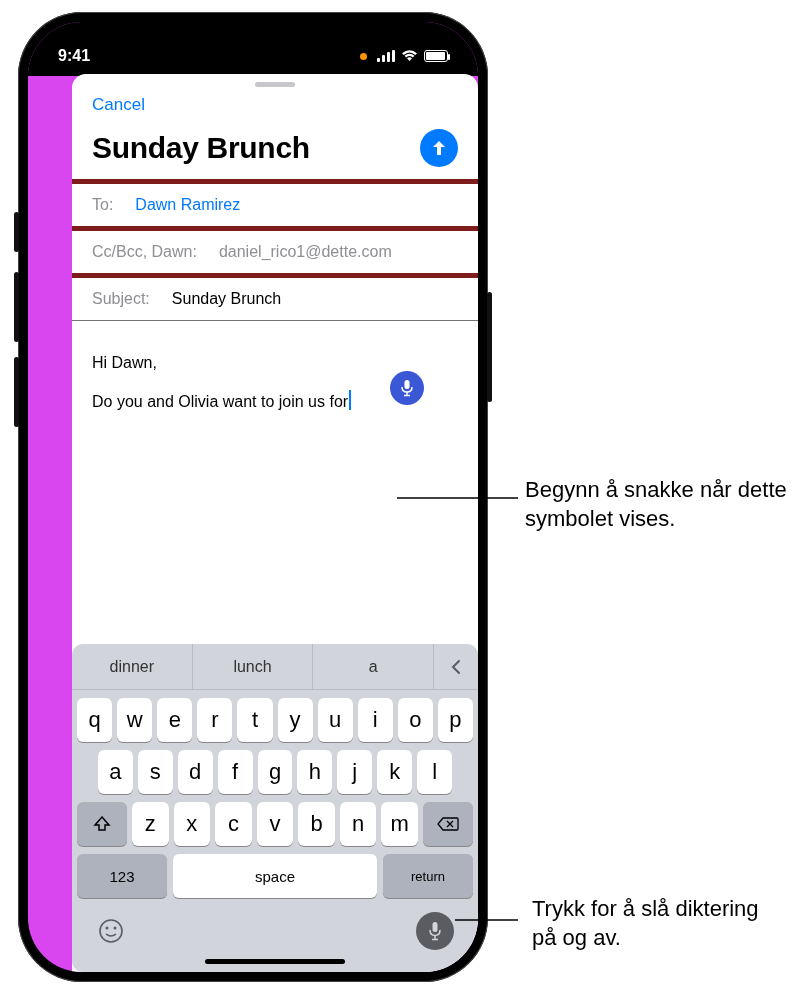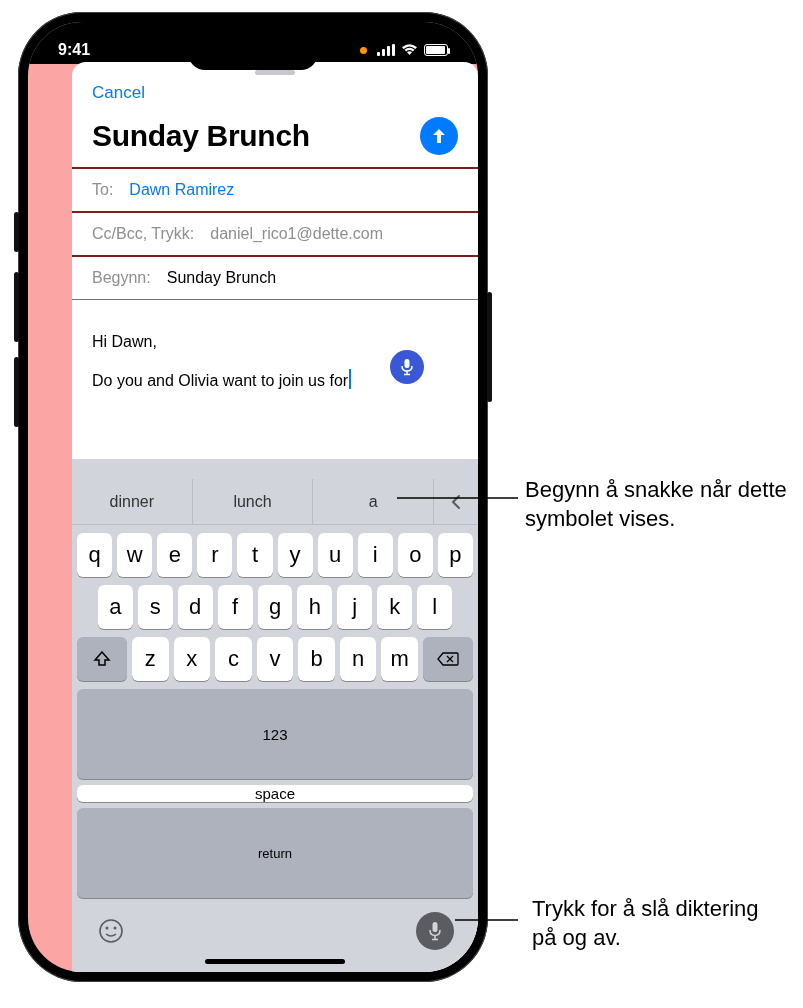--- a/index.html
+++ b/index.html
@@ -21,21 +21,21 @@
     padding: 10px;
     box-shadow: 0 0 0 1px #444 inset;
   }
   .side-btn { position: absolute; background: #111; border-radius: 3px; }
   .side-btn.right { right: -4px; top: 280px; width: 5px; height: 110px; }
   .side-btn.left1 { left: -4px; top: 200px; width: 5px; height: 40px; }
   .side-btn.left2 { left: -4px; top: 260px; width: 5px; height: 70px; }
   .side-btn.left3 { left: -4px; top: 345px; width: 5px; height: 70px; }
   .screen {
     width: 100%; height: 100%;
-    background: #fca5a5;
+    background: #d946ef;
     border-radius: 54px;
     overflow: hidden;
     position: relative;
     display: flex;
     flex-direction: column;
   }
   .island {
     position: absolute;
     top: 14px; left: 50%;
     transform: translateX(-50%);
@@ -80,23 +80,23 @@
     display: flex; align-items: center; justify-content: space-between;
     padding: 14px 20px 12px;
   }
   .title-row h1 { font-size: 30px; font-weight: 700; letter-spacing: -0.3px; }
   .send-btn {
     width: 38px; height: 38px; border-radius: 50%;
     background: #007aff; display: flex; align-items: center; justify-content: center;
   }
   .field-row {
     padding: 12px 20px;
-    border-top: 2px solid #7f1d1d;
+    border-top: 5px solid #7f1d1d;
     font-size: 16px;
-    display: flex; gap: 16px;
+    display: flex; gap: 22px;
     color: #000;
   }
   .field-row.small { color: #8e8e93; }
   .field-row .label { color: #8e8e93; }
   .field-row .recipient { color: #007aff; }
   .field-row .value { color: #8e8e93; }
   .field-row.subject .subval { color: #000; }
   .body-area {
     border-top: 1px solid #737373;
     padding: 30px 20px;
@@ -114,22 +114,23 @@
   .dictation-bubble {
     position: absolute;
     top: 50px; left: 318px;
     width: 34px; height: 34px; border-radius: 50%;
     background: #3a57d6;
     display: flex; align-items: center; justify-content: center;
   }
   
   .keyboard {
     background: #d1d4da;
-    padding-top: 20px;
+    padding-top: 0;
     flex-shrink: 0;
+    border-radius: 11px;
   }
   .suggest {
     display: flex; height: 46px; align-items: stretch;
     color: #111; font-size: 16px;
     border-bottom: 1px solid #b8bcc3;
   }
   .suggest .sug {
     flex: 1; display: flex; align-items: center; justify-content: center;
     border-right: 1px solid #b8bcc3; color:#333;
   }
@@ -142,21 +143,21 @@
   .key {
     background:#fff; border-radius:6px;
     box-shadow: 0 1px 0 #888;
     height:44px; flex:1;
     display:flex; align-items:center; justify-content:center;
     font-size:22px; color:#000;
   }
   .krow.row2 { padding-left: 26px; padding-right: 26px; }
   .key.fn { background:#adb2bc; font-size:15px; }
   .key.shift, .key.del { flex: 0 0 50px; }
-  .krow.row4 { gap:6px; padding:8px 5px;flex-direction:column; }
+  .krow.row4 { gap:6px; padding:8px 5px; }
   .key.num { flex:0 0 90px; background:#adb2bc; font-size:15px; }
   .key.space { flex:1; font-size:15px; }
   .key.return { flex:0 0 90px; background:#adb2bc; font-size:13px; }
   .bottom-bar {
     display:flex; justify-content:space-between; align-items:center;
     padding: 6px 24px 22px;
   }
   .round-small {
     width:30px; height:30px; display:flex; align-items:center; justify-content:center;
     color:#5a5c61; font-size:22px;
@@ -236,26 +237,26 @@
           </svg>
         </div>
       </div>
 
       <div class="field-row">
         <span class="label">To:</span>
         <span class="recipient">Dawn Ramirez</span>
       </div>
 
       <div class="field-row small">
-        <span>Cc/Bcc, Trykk:</span>
+        <span>Cc/Bcc, Dawn:</span>
         <span class="value">daniel_rico1@dette.com</span>
       </div>
 
       <div class="field-row subject">
-        <span class="label">Begynn:</span>
+        <span class="label">Subject:</span>
         <span class="subval">Sunday Brunch</span>
       </div>
 
       <div class="body-area">
         <p>Hi Dawn,</p>
         <p><span>Do you and Olivia want to join us for</span><span class="cursor"></span></p>
         <div class="dictation-bubble">
           <svg width="14" height="18" viewBox="0 0 14 18">
             <rect x="4.5" y="1" width="5" height="9" rx="2.5" fill="#fff"></rect>
             <path d="M2 8 Q2 13 7 13 Q12 13 12 8" stroke="#fff" stroke-width="1.5" fill="none"></path>

